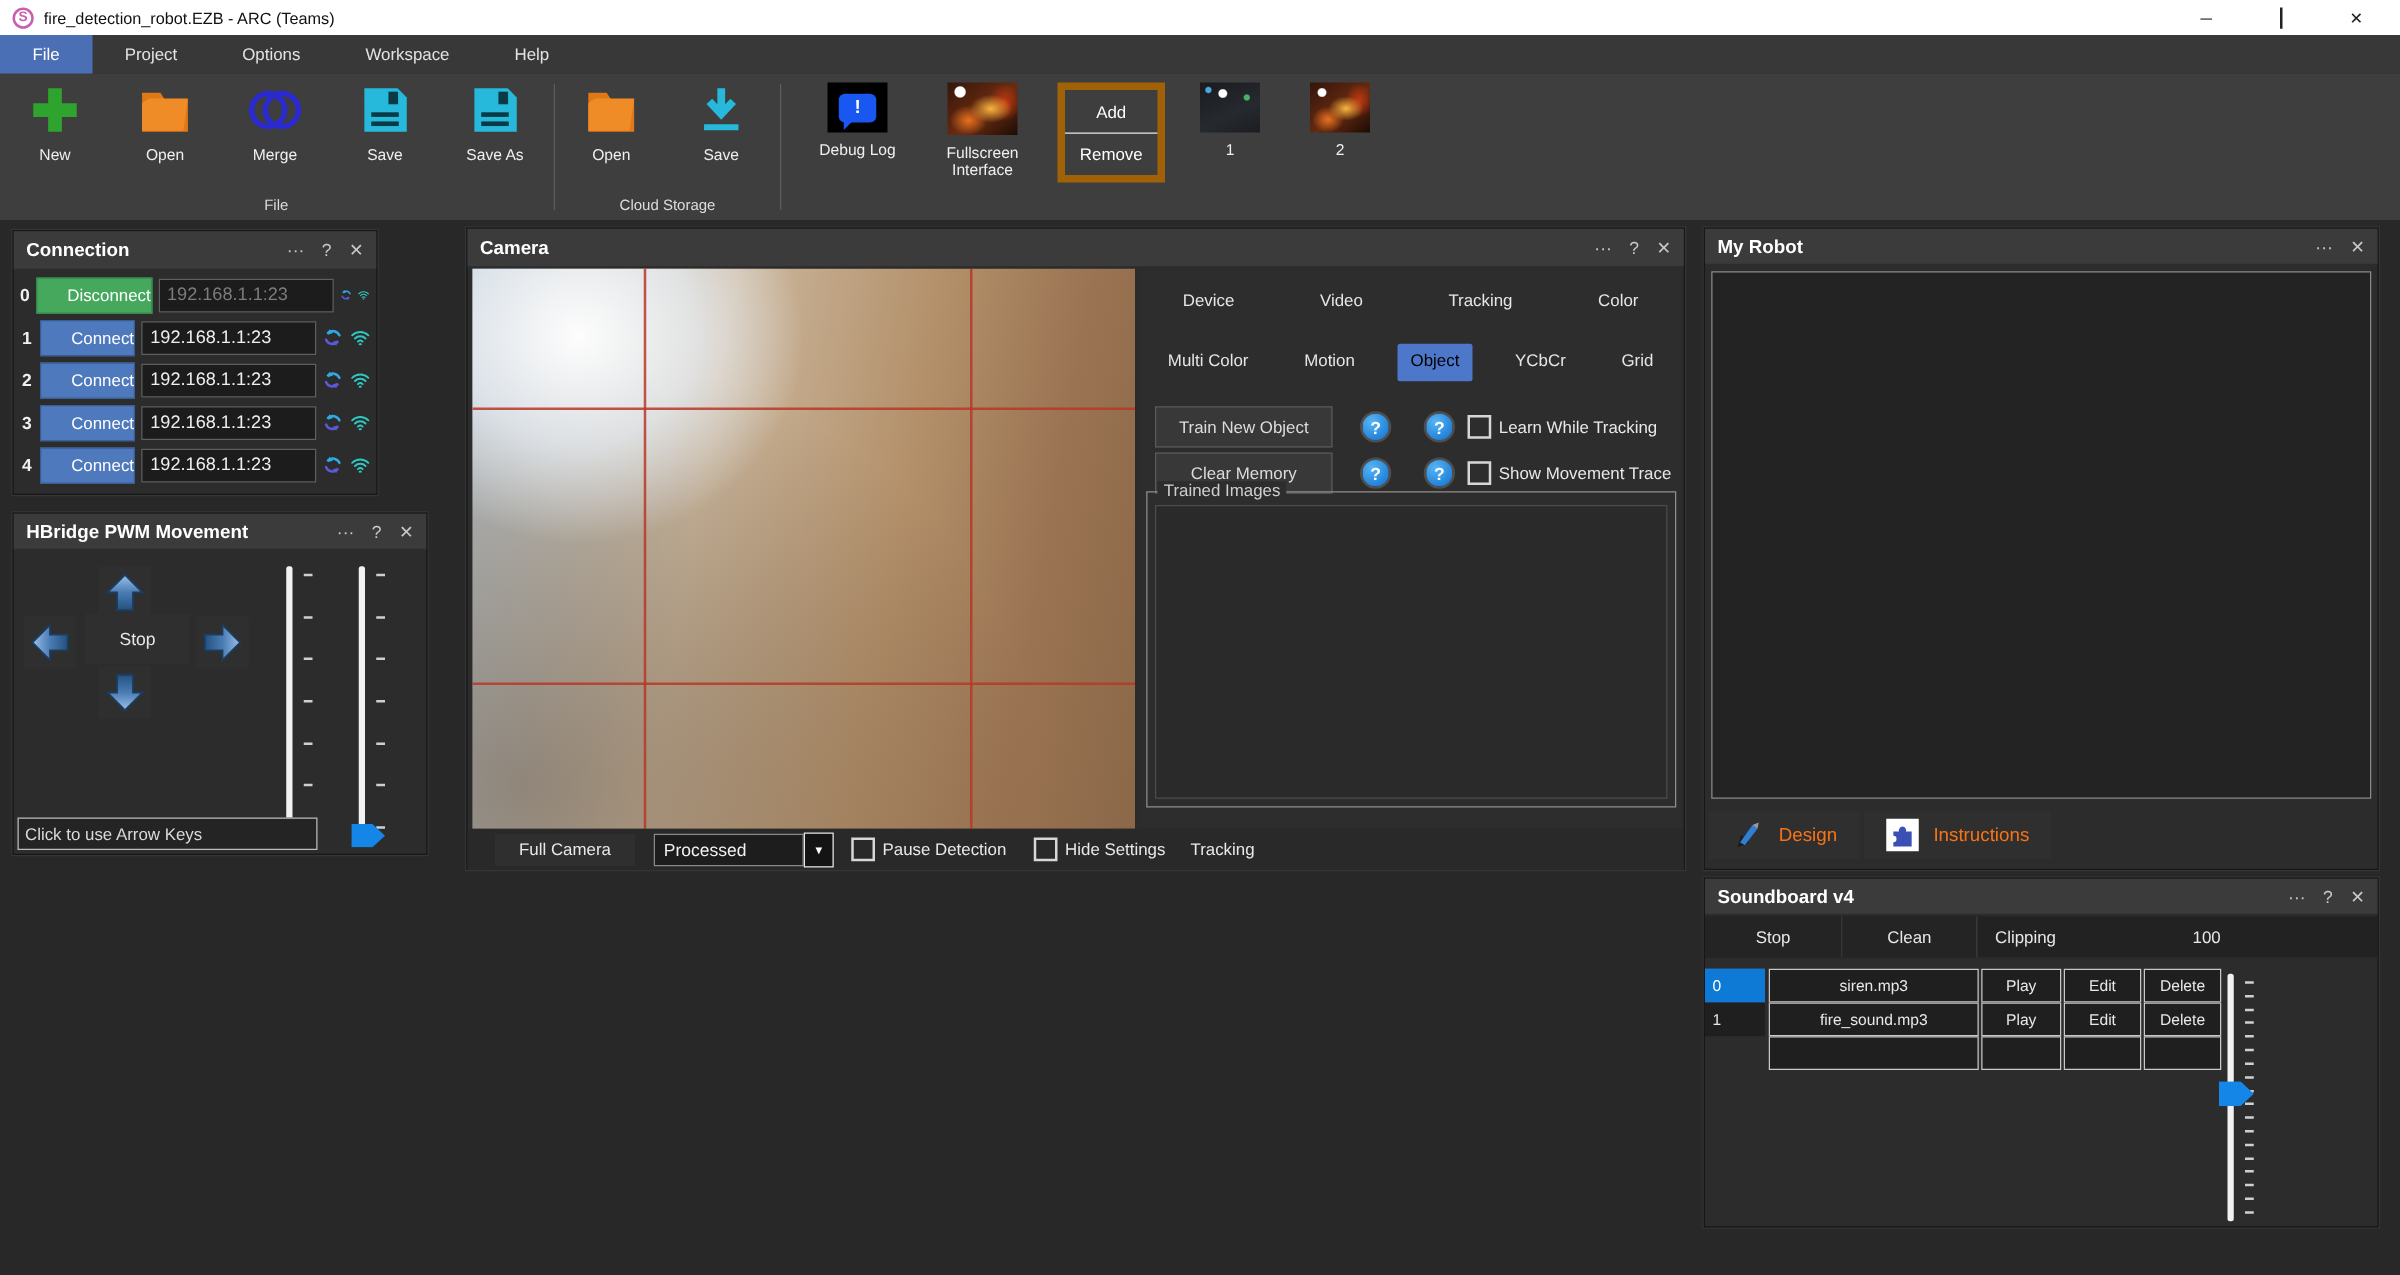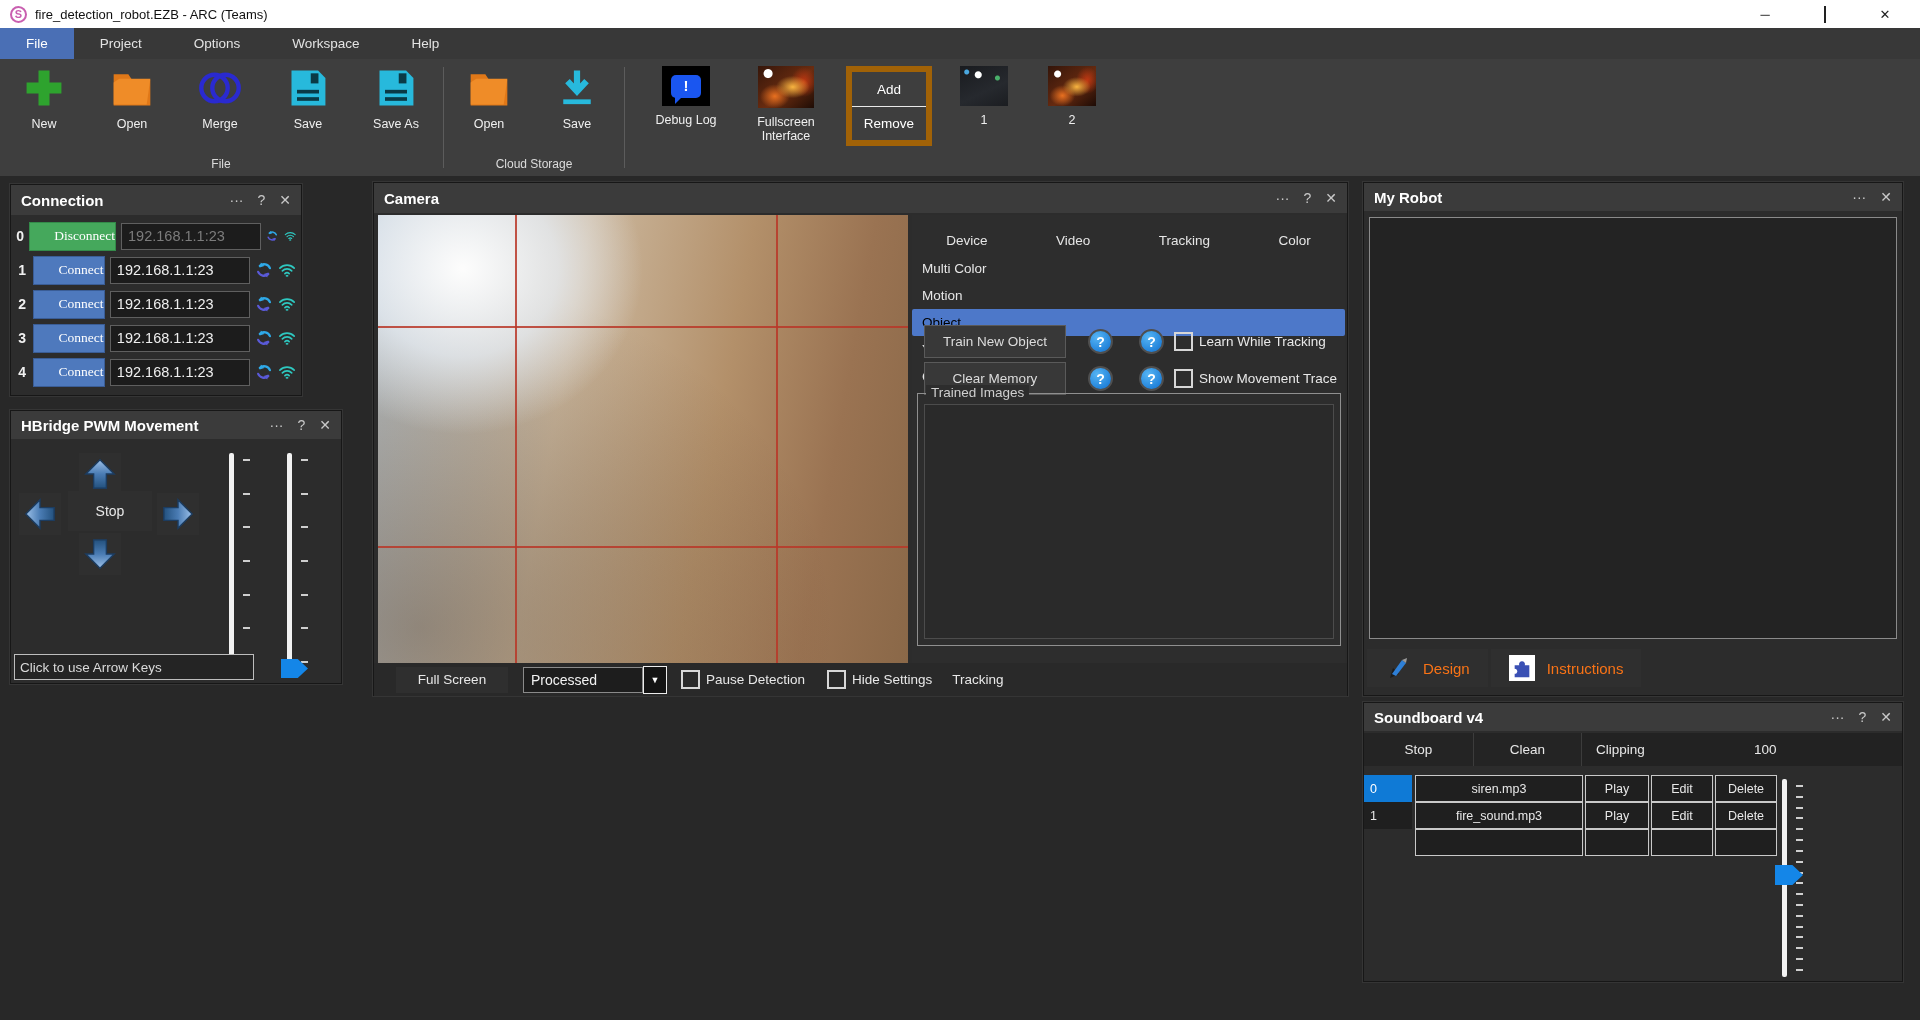--- a/index.html
+++ b/index.html
@@ -62,21 +62,21 @@
   .panel { position:absolute; background:#2c2c2c; border:1px solid #171717; box-shadow:0 0 0 1px #353535; }
   .panel-hd { height:30px; background:#3b3b3b; display:flex; align-items:center; padding:0 10px; }
   .panel-title { color:#fff; font-weight:bold; font-size:15px; }
   .hd-controls { margin-left:auto; display:flex; align-items:center; gap:14px; color:#c9c9c9; font-size:14px; }
   .hd-controls span { cursor:default; }
   
   .conn-body { padding:4px 5px; }
   .conn-row { display:flex; align-items:center; gap:5px; height:34px; }
   .conn-idx { width:20px; text-align:center; color:#f0f0f0; font-weight:bold; font-size:14px; }
   .conn-btn { width:102px; height:29px; background:#4e79bd; border:1px solid #3a5d96; color:#fff;
-              font-size:13.5px; font-family:Liberation Serif, serif;padding-left:24px; }
+              font-size:13.5px; font-family:Liberation Sans, sans-serif;padding-left:24px; }
   .conn-btn.green { background:#45a85c; border-color:#338a49; }
   .conn-addr { width:140px; height:27px; background:#1c1c1c; border:1px solid #5f5f5f; color:#efefef;
                font-size:14.5px; padding:0 6px; font-family:inherit; }
   .conn-addr.dim { color:#7c7c7c; }
   .icon28 { width:30px; height:30px; display:inline-flex; }
   .icon28 svg { width:100%; height:100%; }
   
   .hb-body { position:relative; height:244px; }
   .pad-btn { position:absolute; width:42px; height:42px; background:#2f2f2f; border:none;
              display:flex; align-items:center; justify-content:center; }
@@ -96,21 +96,21 @@
      background:
        radial-gradient(ellipse 250px 230px at 16% 12%, rgba(255,255,255,.97) 0%, rgba(235,242,250,.72) 38%, rgba(255,255,255,0) 72%),
        radial-gradient(ellipse at 8% 92%, rgba(55,38,24,.35), rgba(0,0,0,0) 60%),
        linear-gradient(100deg, #b3bcc2 0%, #cbb79d 35%, #b3906a 62%, #9a7352 82%, #8a6848 100%); }
   .gridline { position:absolute; background:rgba(185,55,40,.85); }
   .gl-v { width:2px; top:0; bottom:0; }
   .gl-h { height:2px; left:0; right:0; }
   .cam-settings { position:absolute; left:538px; top:32px; width:433px; height:448px; background:#2d2d2d; }
   .tabrow { display:flex; justify-content:space-around; }
   .tabrow1 { margin-top:12px; height:24px; }
-  .tabrow2 { margin-top:4px; height:30px;flex-direction:column; }
+  .tabrow2 { margin-top:24px; height:30px; }
   .cam-tab { color:#e6e6e6; font-size:13.5px; padding:6px 10px; border-radius:2px; }
   .cam-tab.active { background:#4d78c9; color:#000000; }
   .cam-ctl-row { position:absolute; left:0; display:flex; align-items:center; }
   .cam-btn { width:142px; height:33px; background:#383838; border:1px solid #5a5a5a; color:#dcdcdc;
              font-size:13.5px; font-family:inherit; }
   .qbtn { width:25px; height:25px; border-radius:50%;
           background:radial-gradient(circle at 35% 30%, #56b5f4, #0d6fd0); border:2px solid #4f4f4f;
           color:#fff; font-weight:bold; font-size:14px; display:flex; align-items:center; justify-content:center; }
   .cb { width:19px; height:19px; border:2px solid #d7d7d7; background:transparent; }
   .cb-label { color:#e8e8e8; font-size:13.5px; margin-left:6px; }
@@ -518,21 +518,21 @@
       <span class="qbtn" style="margin-left:26px;">?</span>
       <span class="cb" style="margin-left:10px;"></span>
       <span class="cb-label">Show Movement Trace</span>
     </div>
   </div>
   <div class="groupbox">
     <span class="groupbox-label">Trained Images</span>
     <div class="groupbox-inner"></div>
   </div>
   <div class="cam-footer">
-    <button class="flat-btn">Full Screen</button>
+    <button class="flat-btn">Full Camera</button>
     <div class="combo">
       <span class="combo-field">Processed</span>
       <span class="combo-btn">▼</span>
     </div>
     <span class="cb" style="margin-left:14px;"></span>
     <span class="cb-label">Pause Detection</span>
     <span class="cb" style="margin-left:22px;"></span>
     <span class="cb-label">Hide Settings</span>
     <span class="foot-label" style="margin-left:20px;">Tracking</span>
   </div>

